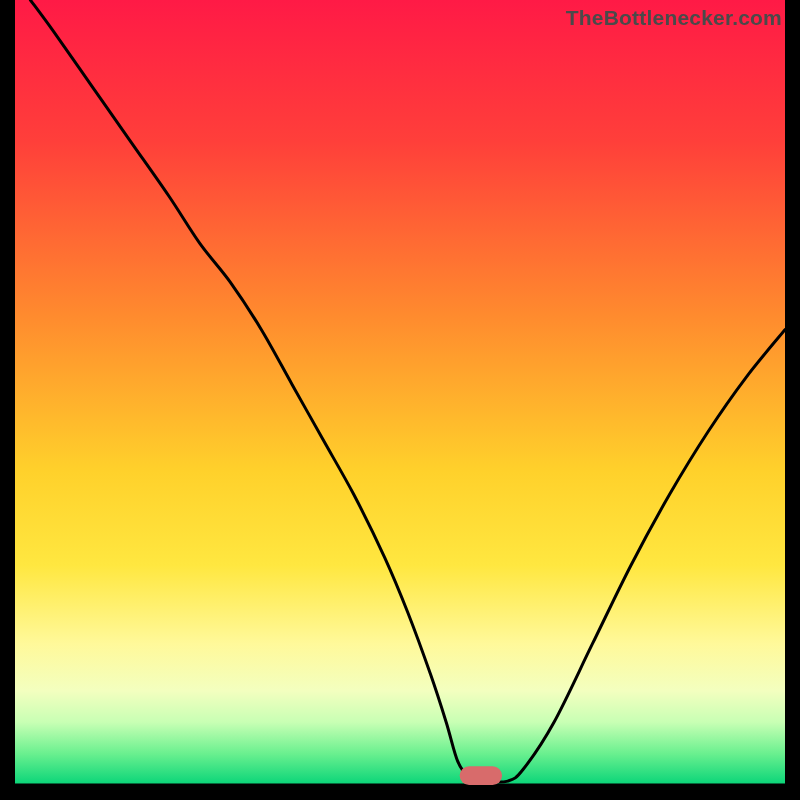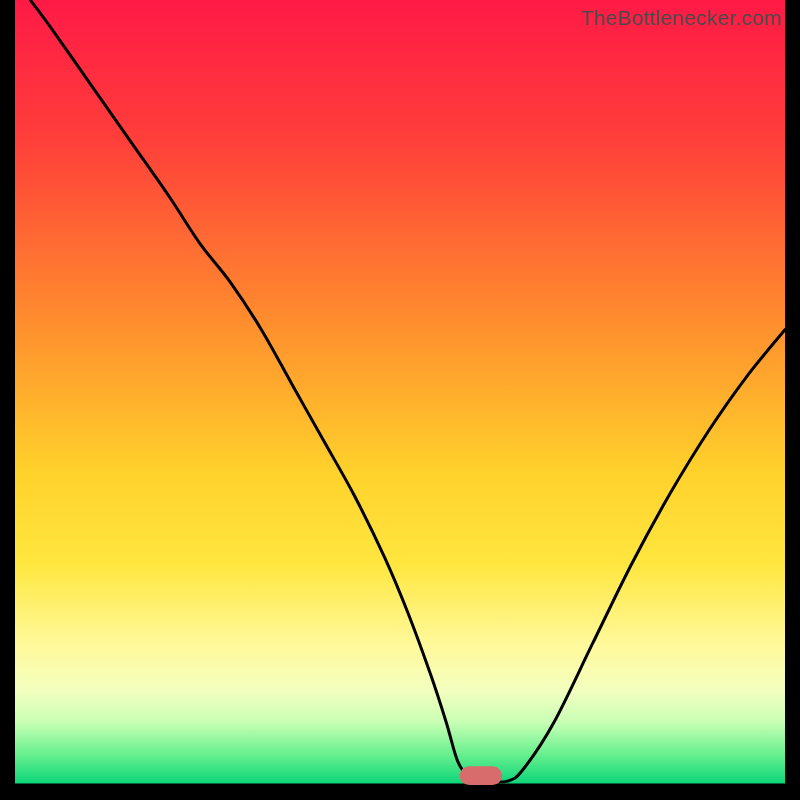--- a/index.html
+++ b/index.html
@@ -18,21 +18,21 @@
     width: 770px;
     height: 785px;
     background: #000;
   }
   .watermark {
     position: absolute;
     right: 18px;
     top: 6px;
     color: #4a4a4a;
     font-size: 21px;
-    font-weight: 400;
+    font-weight: 700;
     letter-spacing: 0.2px;
     z-index: 30;
   }
   svg { display: block; }
   .marker-pill {
     fill: #d86b6b;
     stroke: none;
   }
 </style>
 </head>

